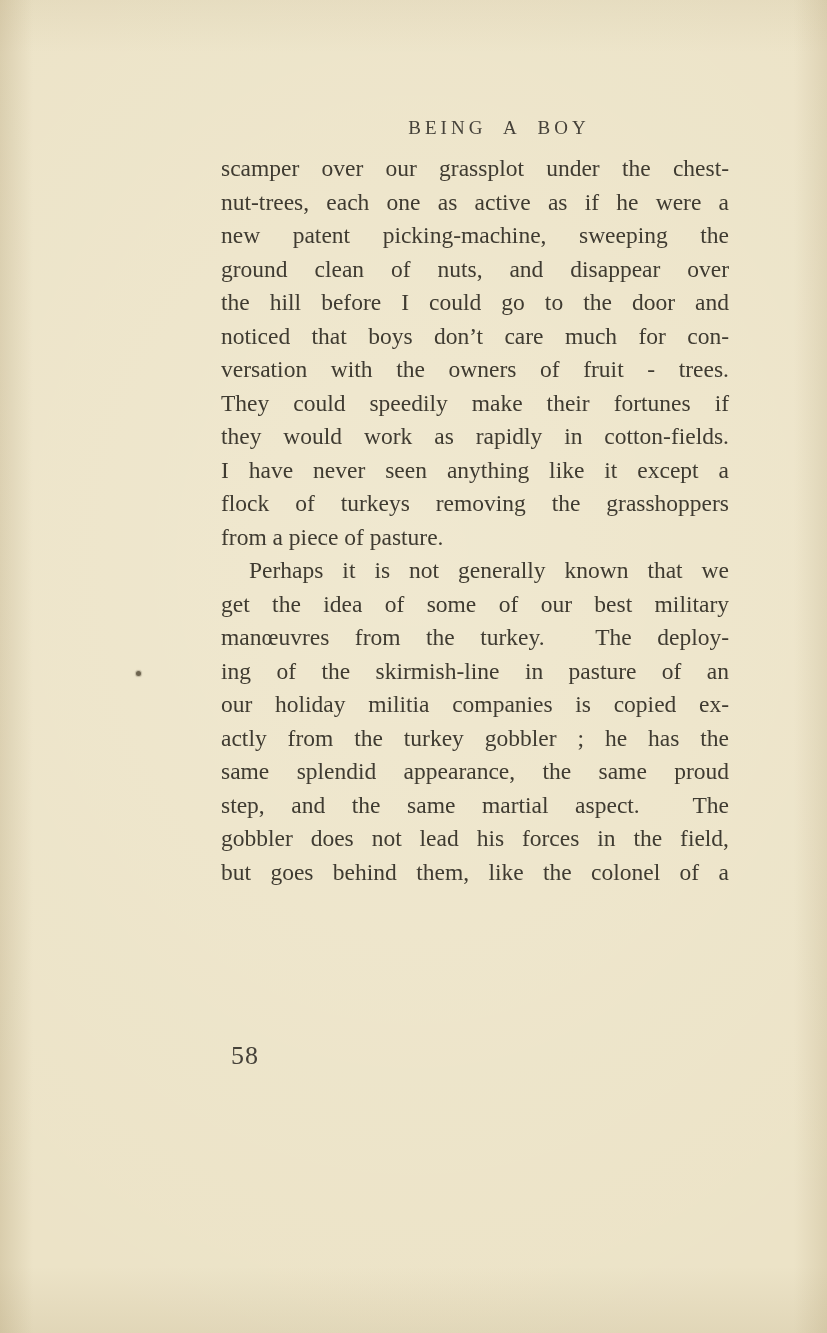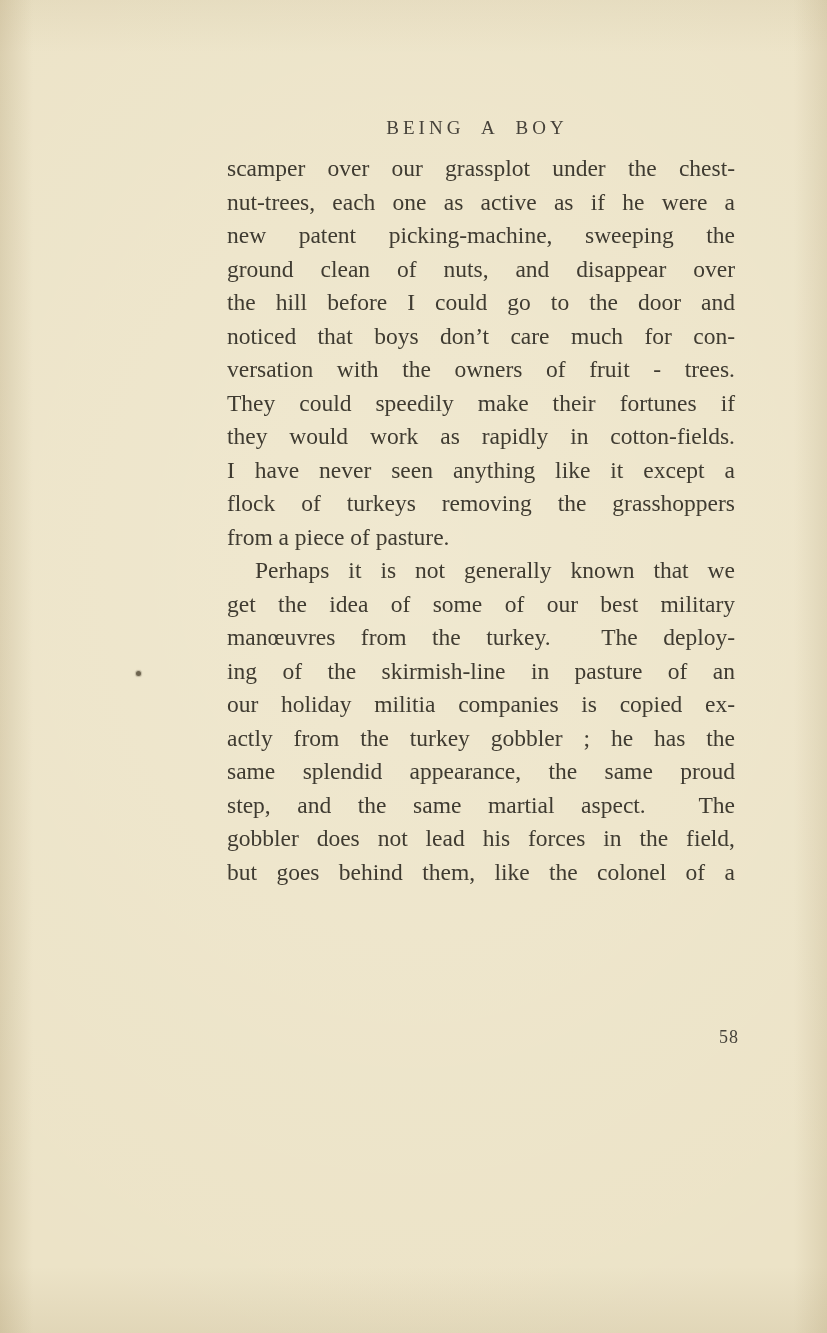--- a/index.html
+++ b/index.html
@@ -17,53 +17,53 @@
       radial-gradient(ellipse 120% 90% at 50% 42%, rgba(255,253,244,0.20), rgba(255,253,244,0) 70%),
       linear-gradient(90deg, rgba(168,148,104,0.28) 0%, rgba(168,148,104,0) 4%, rgba(168,148,104,0) 96%, rgba(168,148,104,0.22) 100%),
       linear-gradient(180deg, rgba(168,148,104,0.10) 0%, rgba(168,148,104,0) 4%, rgba(168,148,104,0) 95%, rgba(168,148,104,0.16) 100%),
       #ece3c7;
     font-family: "Liberation Serif", "DejaVu Serif", serif;
     color: #3f3b31;
   }
   .running-head {
     position: absolute;
     top: 117px;
-    left: 223px;
+    left: 245px;
     width: 508px;
     text-align: center;
     font-size: 19px;
     letter-spacing: 4px;
     word-spacing: 9px;
     color: #46423a;
   }
   .text-block {
     position: absolute;
     top: 152px;
-    left: 227px;
+    left: 221px;
     width: 508px;
     font-size: 23.5px;
     line-height: 33.5px;
   }
   .line {
     height: 33.5px;
     text-align: justify;
     text-align-last: justify;
     white-space: pre-wrap;
   }
   .line.para-end {
     text-align-last: left;
   }
   .line.indent {
     text-indent: 28px;
   }
   .page-number {
     height: 33.5px;
-    margin-top: 0;
-    text-align: right;
-    font-size: 18px;
+    margin-top: 14px;
+    text-align: left;
+    font-size: 26px;
     letter-spacing: 1px;
     color: #46423a;
     font-variant-numeric: oldstyle-nums;
   }
   .ink-speck {
     position: absolute;
     left: 136px;
     top: 671px;
     width: 5px;
     height: 5px;

